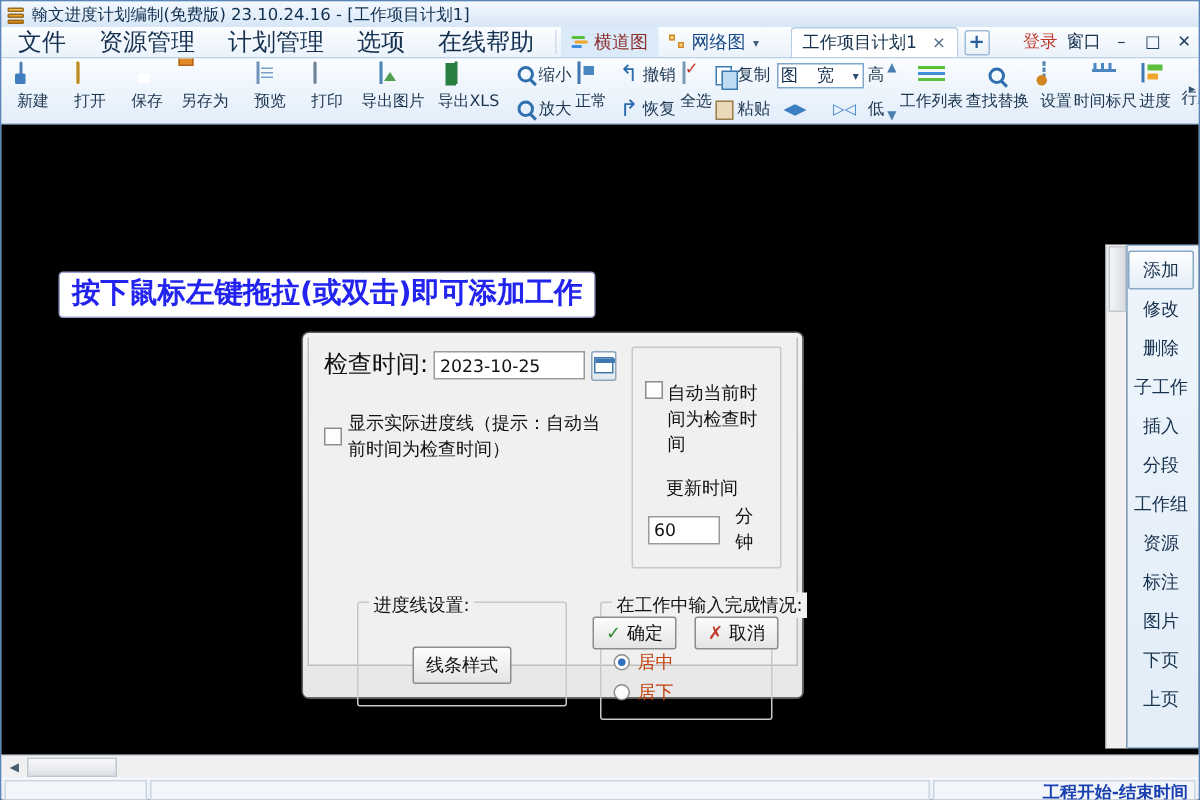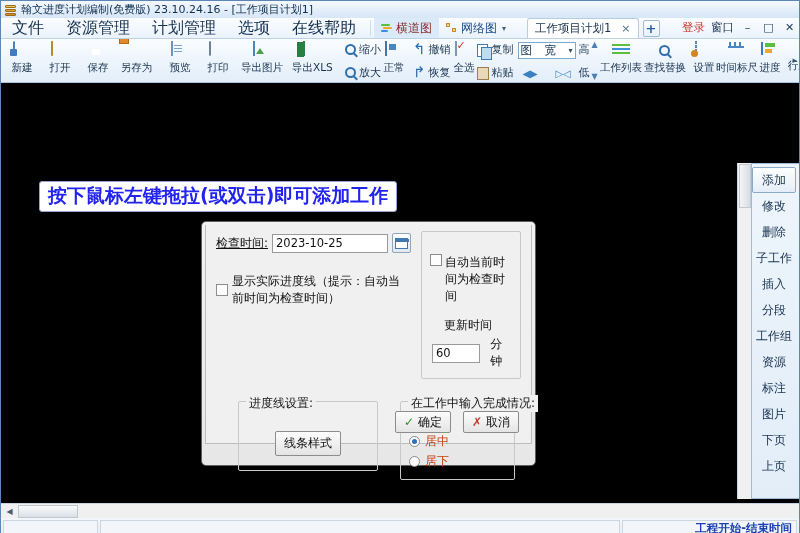--- a/index.html
+++ b/index.html
@@ -205,21 +205,21 @@
     background:linear-gradient(180deg,#e36a6a,#b02424);
     color:#fff; font-size:11px; display:flex; align-items:center; justify-content:center;
   }
   .dlg-body {
     height:219px; background:#f0f0f0; border:1px solid #bdbdbd; border-top:none;
     position:relative; padding:8px 10px;
   }
   .row1 { display:flex; gap:10px; }
   .leftcol { width:195px; }
   .fieldrow { display:flex; align-items:center; gap:4px; }
-  .flabel { font-size:12px; color:#111; white-space:nowrap;text-decoration:underline; }
+  .flabel { font-size:16px; color:#111; white-space:nowrap; }
   .tbox {
     height:19px; background:#fff; border:1px solid #9a9a9a;
     font-size:11.5px; color:#111; display:flex; align-items:center; padding:0 3px;
   }
   .tbox.date { width:126px; }
   .calbtn {
     width:21px; height:20px; border:1px solid #8fa6bd; border-radius:2px;
     background:linear-gradient(180deg,#fdfdfd,#e2e8ef);
     display:flex; align-items:center; justify-content:center;
   }

